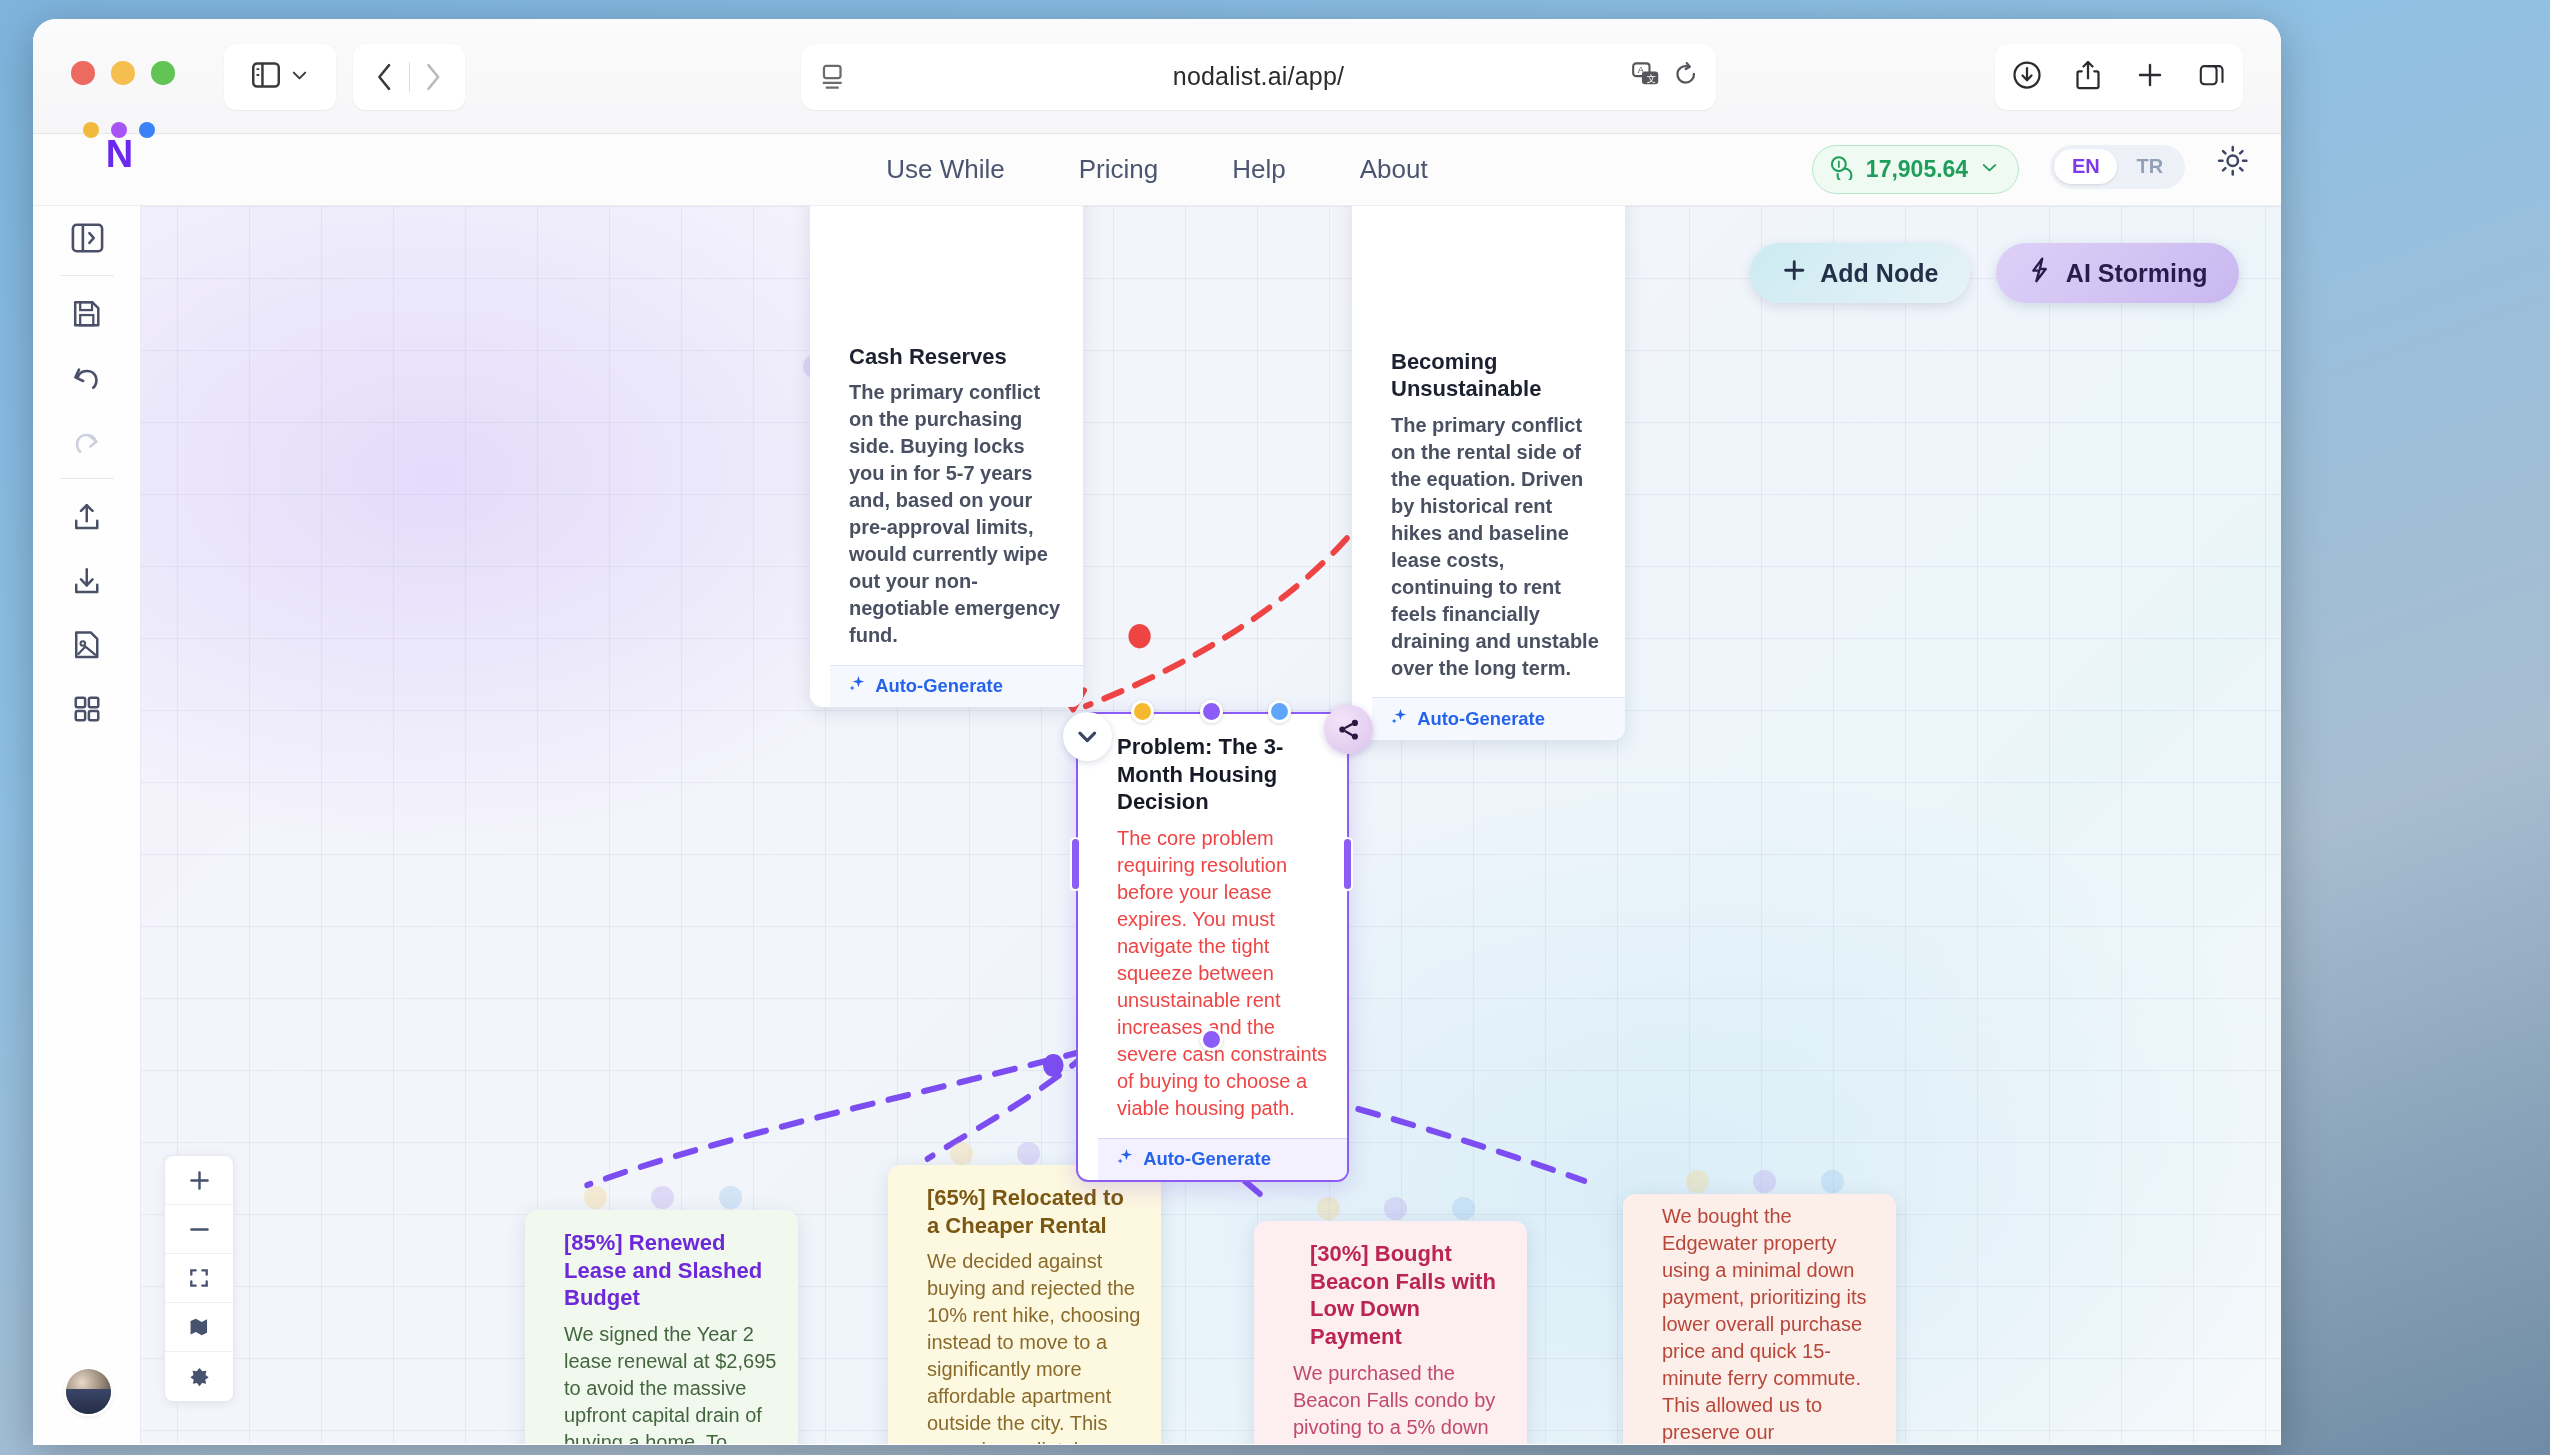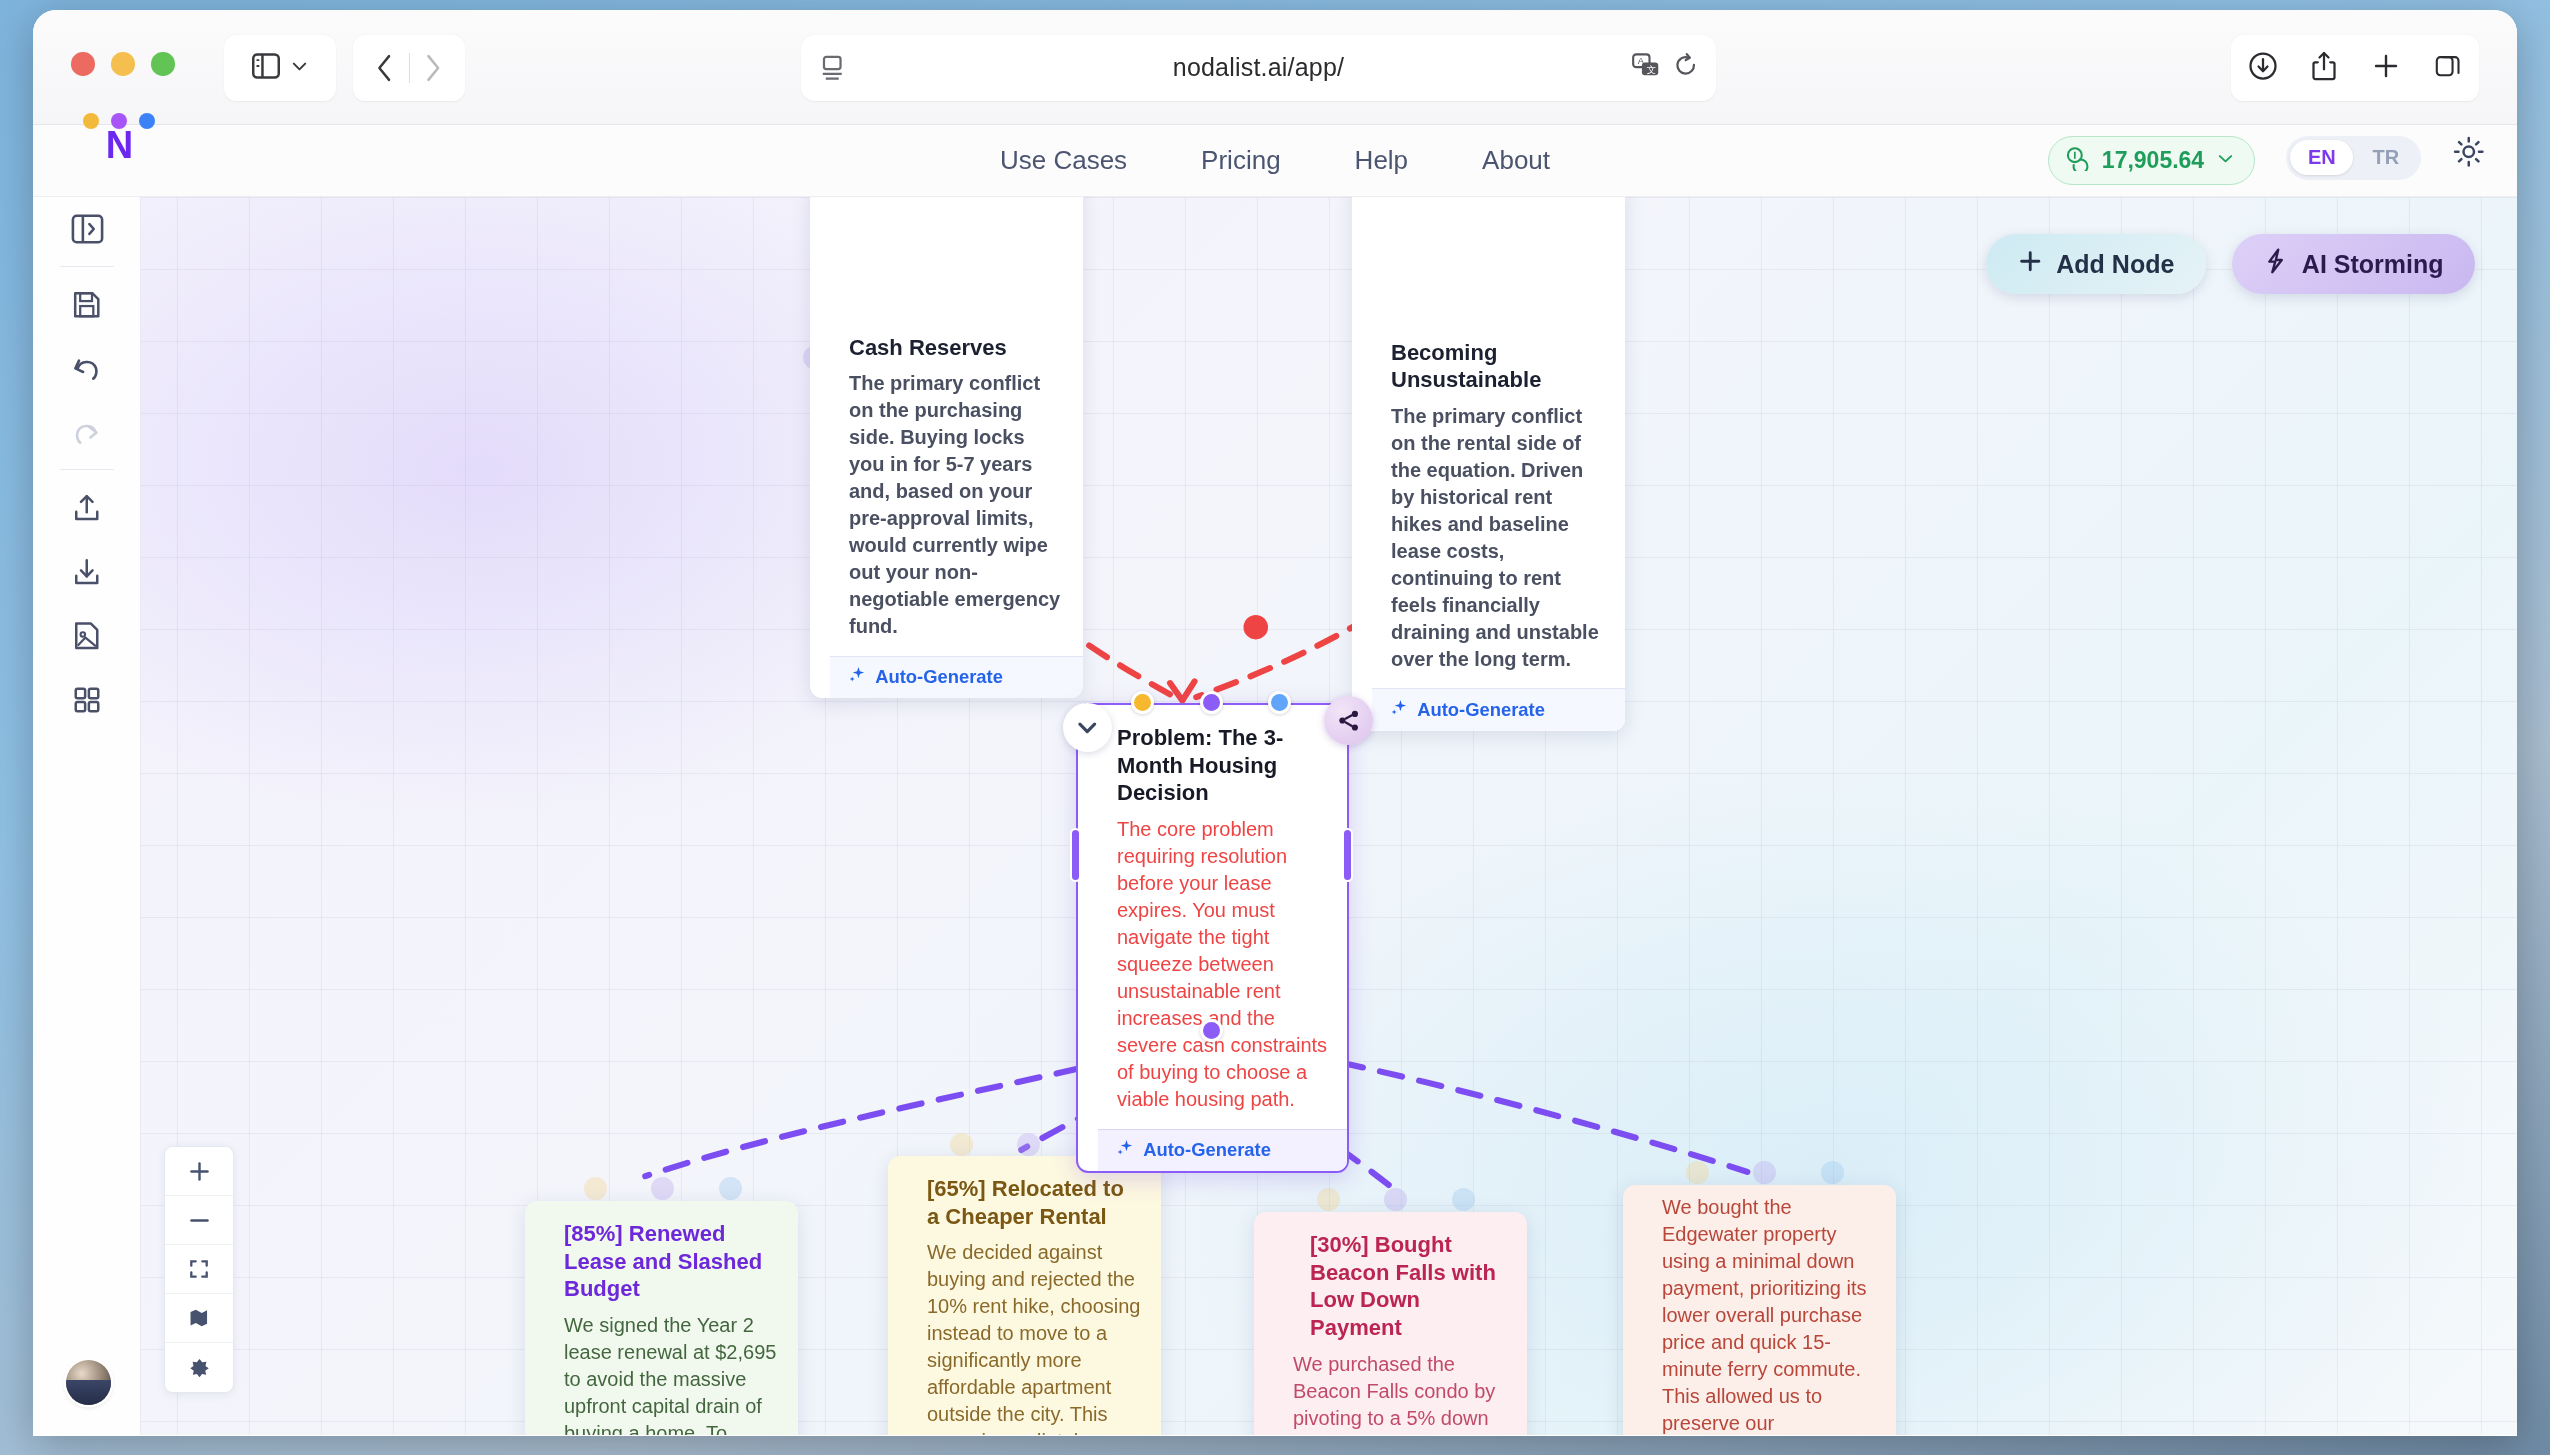--- a/index.html
+++ b/index.html
@@ -8,22 +8,22 @@
     font-family: "Liberation Sans", sans-serif;
     overflow: hidden;
   }
   body {
     background: linear-gradient(160deg, #7fb4dd 0%, #8fc0e4 35%, #a8bdd0 70%, #6f8ba5 100%);
   }
 
   
   .browser {
     position: absolute;
-    left: 33px; top: 10px;
-    width: 2484px; height: 1426px;
+    left: 33px; top: 19px;
+    width: 2248px; height: 1426px;
     background: #ffffff;
     border-radius: 23px 23px 0 0;
     overflow: hidden;
     box-shadow: 0 8.7px 44px rgba(0,0,0,.25);
   }
   .chrome {
     position: relative;
     height: 115px;
     background: linear-gradient(#fbfbfc, #f6f6f8);
     border-bottom: 0.9px solid #e7e7ea;
@@ -312,21 +312,21 @@
     <div class="logo-wrap">
       <div class="logo-dots">
         <span class="ld a"></span>
         <span class="ld b"></span>
         <span class="ld c"></span>
       </div>
       <div class="logo-n">N</div>
     </div>
 
     <nav class="topnav">
-      <a href="#">Use Cases</a>
+      <a href="#">Use While</a>
       <a href="#">Pricing</a>
       <a href="#">Help</a>
       <a href="#">About</a>
     </nav>
 
     <div class="hdr-right">
       <div class="credits">
         <span>
           <svg width="26" height="26" viewBox="0 0 24 24">
               <circle cx="10" cy="9.4" r="6.4" fill="none" stroke="#1e9e5a" stroke-width="1.9"></circle>

